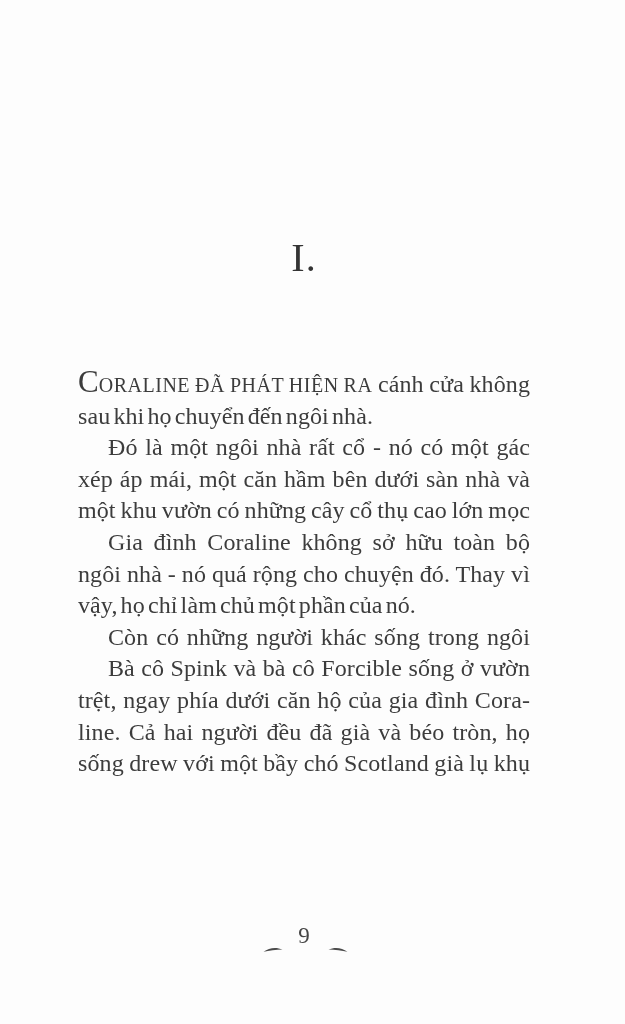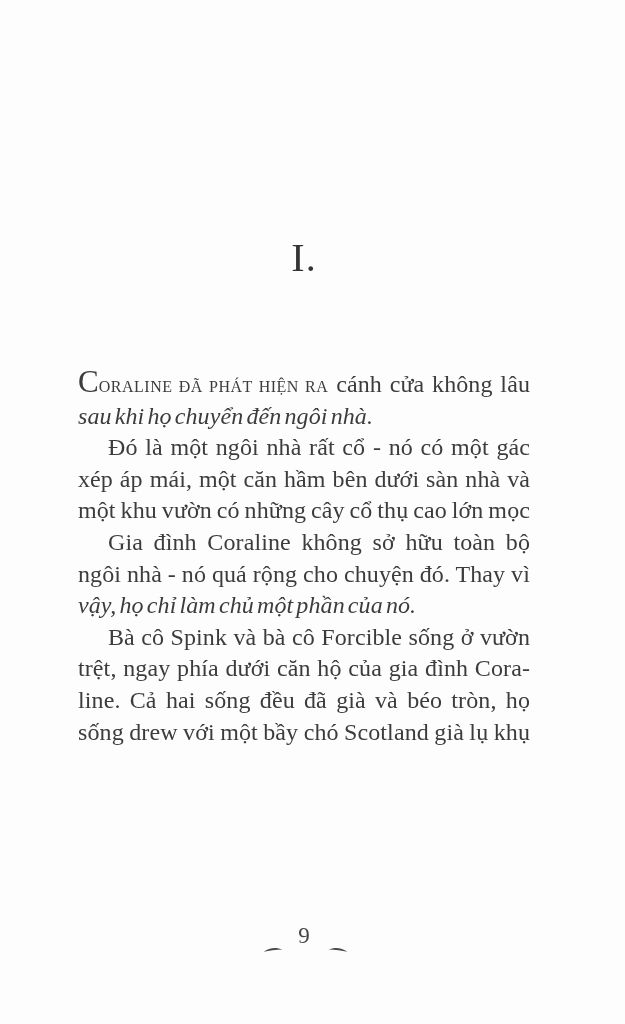--- a/index.html
+++ b/index.html
@@ -41,31 +41,30 @@
     height: 31.6px;
     overflow: hidden;
     text-align: justify;
     text-align-last: justify;
     white-space: nowrap; 
     white-space: normal;
   }
   .line.para-end {
     text-align: left;
     text-align-last: left;
-    font-style: italic;
   }
   .line.indent {
     text-indent: 30px;
   }
   .drop-cap {
     font-size: 31px;
     line-height: 0;
   }
   .smallcaps {
-    font-size: 16px;
+    font-size: 20px;
     letter-spacing: 0.5px;
   }
   .page-foot {
     position: absolute;
     top: 924px;
     left: 78px;
     width: 452px;
     height: 40px;
   }
   .page-number {
@@ -95,23 +94,24 @@
 
     <div class="line"><span class="drop-cap">C</span><span class="smallcaps">ORALINE ĐÃ PHÁT HIỆN RA</span><span> cánh cửa không lâu</span></div>
 
     <div class="line para-end">sau khi họ chuyển đến ngôi nhà.</div>
     <div class="line indent">Đó là một ngôi nhà rất cổ - nó có một gác</div>
     <div class="line">xép áp mái, một căn hầm bên dưới sàn nhà và</div>
     <div class="line">một khu vườn có những cây cổ thụ cao lớn mọc</div>
     <div class="line indent">Gia đình Coraline không sở hữu toàn bộ</div>
     <div class="line">ngôi nhà - nó quá rộng cho chuyện đó. Thay vì</div>
     <div class="line para-end">vậy, họ chỉ làm chủ một phần của nó.</div>
+    <div class="line indent">Còn có những người khác sống trong ngôi</div>
     <div class="line indent">Bà cô Spink và bà cô Forcible sống ở vườn</div>
     <div class="line">trệt, ngay phía dưới căn hộ của gia đình Cora-</div>
-    <div class="line">line. Cả hai sống đều đã già và béo tròn, họ</div>
+    <div class="line">line. Cả hai người đều đã già và béo tròn, họ</div>
     <div class="line">sống drew với một bầy chó Scotland già lụ khụ</div>
   </div>
 
   <div class="page-foot">
     <div class="page-number">9</div>
     <svg class="ornament left" viewBox="0 0 20 7" xmlns="http://www.w3.org/2000/svg">
       <path d="M0.5 5.8 C 6 1.8, 13 0.6, 19.5 3.6 C 13 3.8, 6 4.8, 0.5 5.8 Z" fill="#4a4a4a"></path>
     </svg>
     <svg class="ornament right" viewBox="0 0 20 7" xmlns="http://www.w3.org/2000/svg">
       <path d="M0.5 3.6 C 7 0.6, 14 1.8, 19.5 5.8 C 14 4.8, 7 3.8, 0.5 3.6 Z" fill="#4a4a4a"></path>

